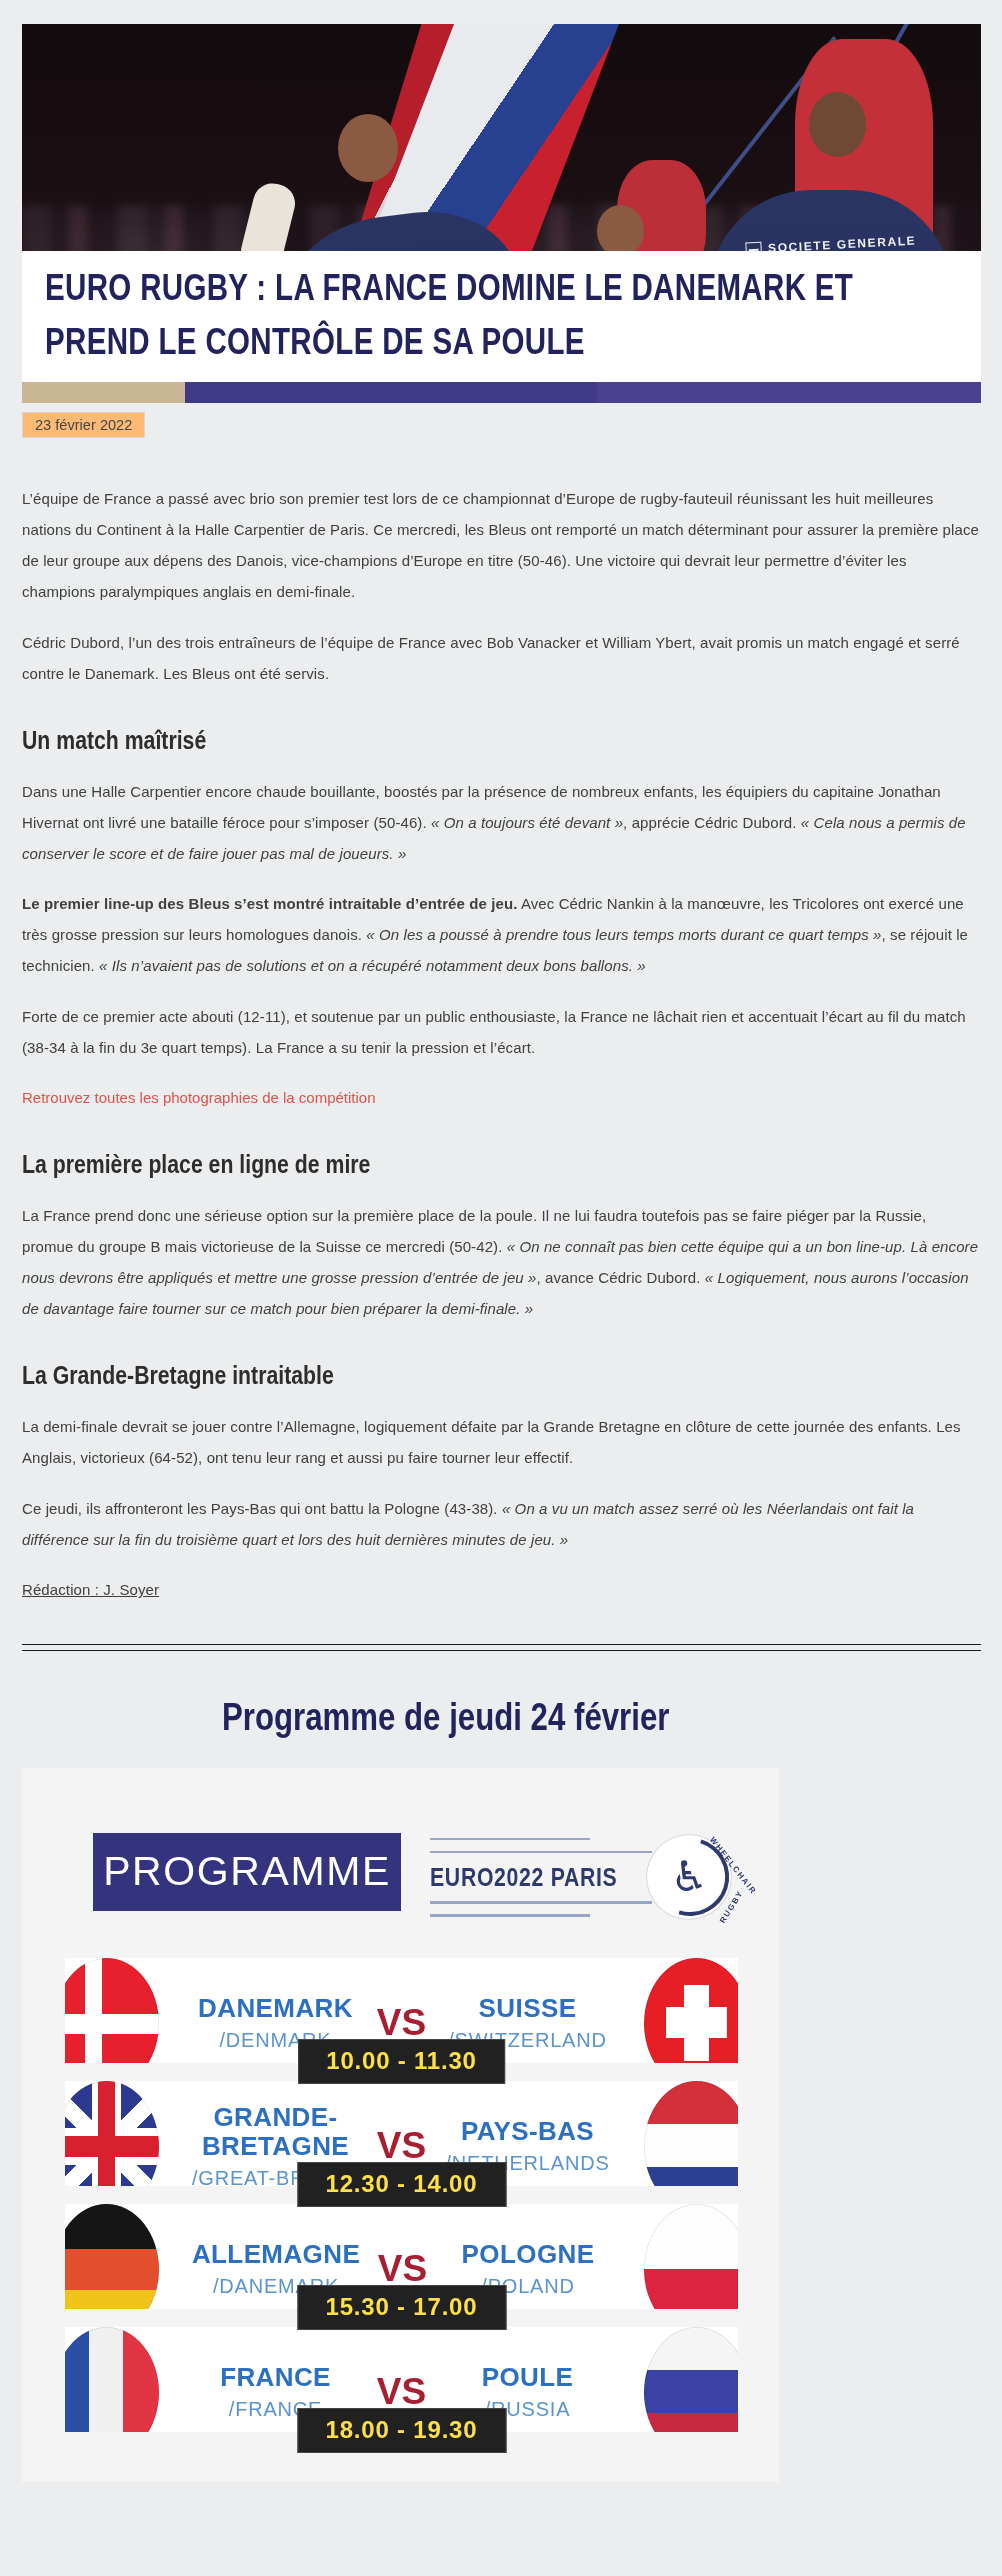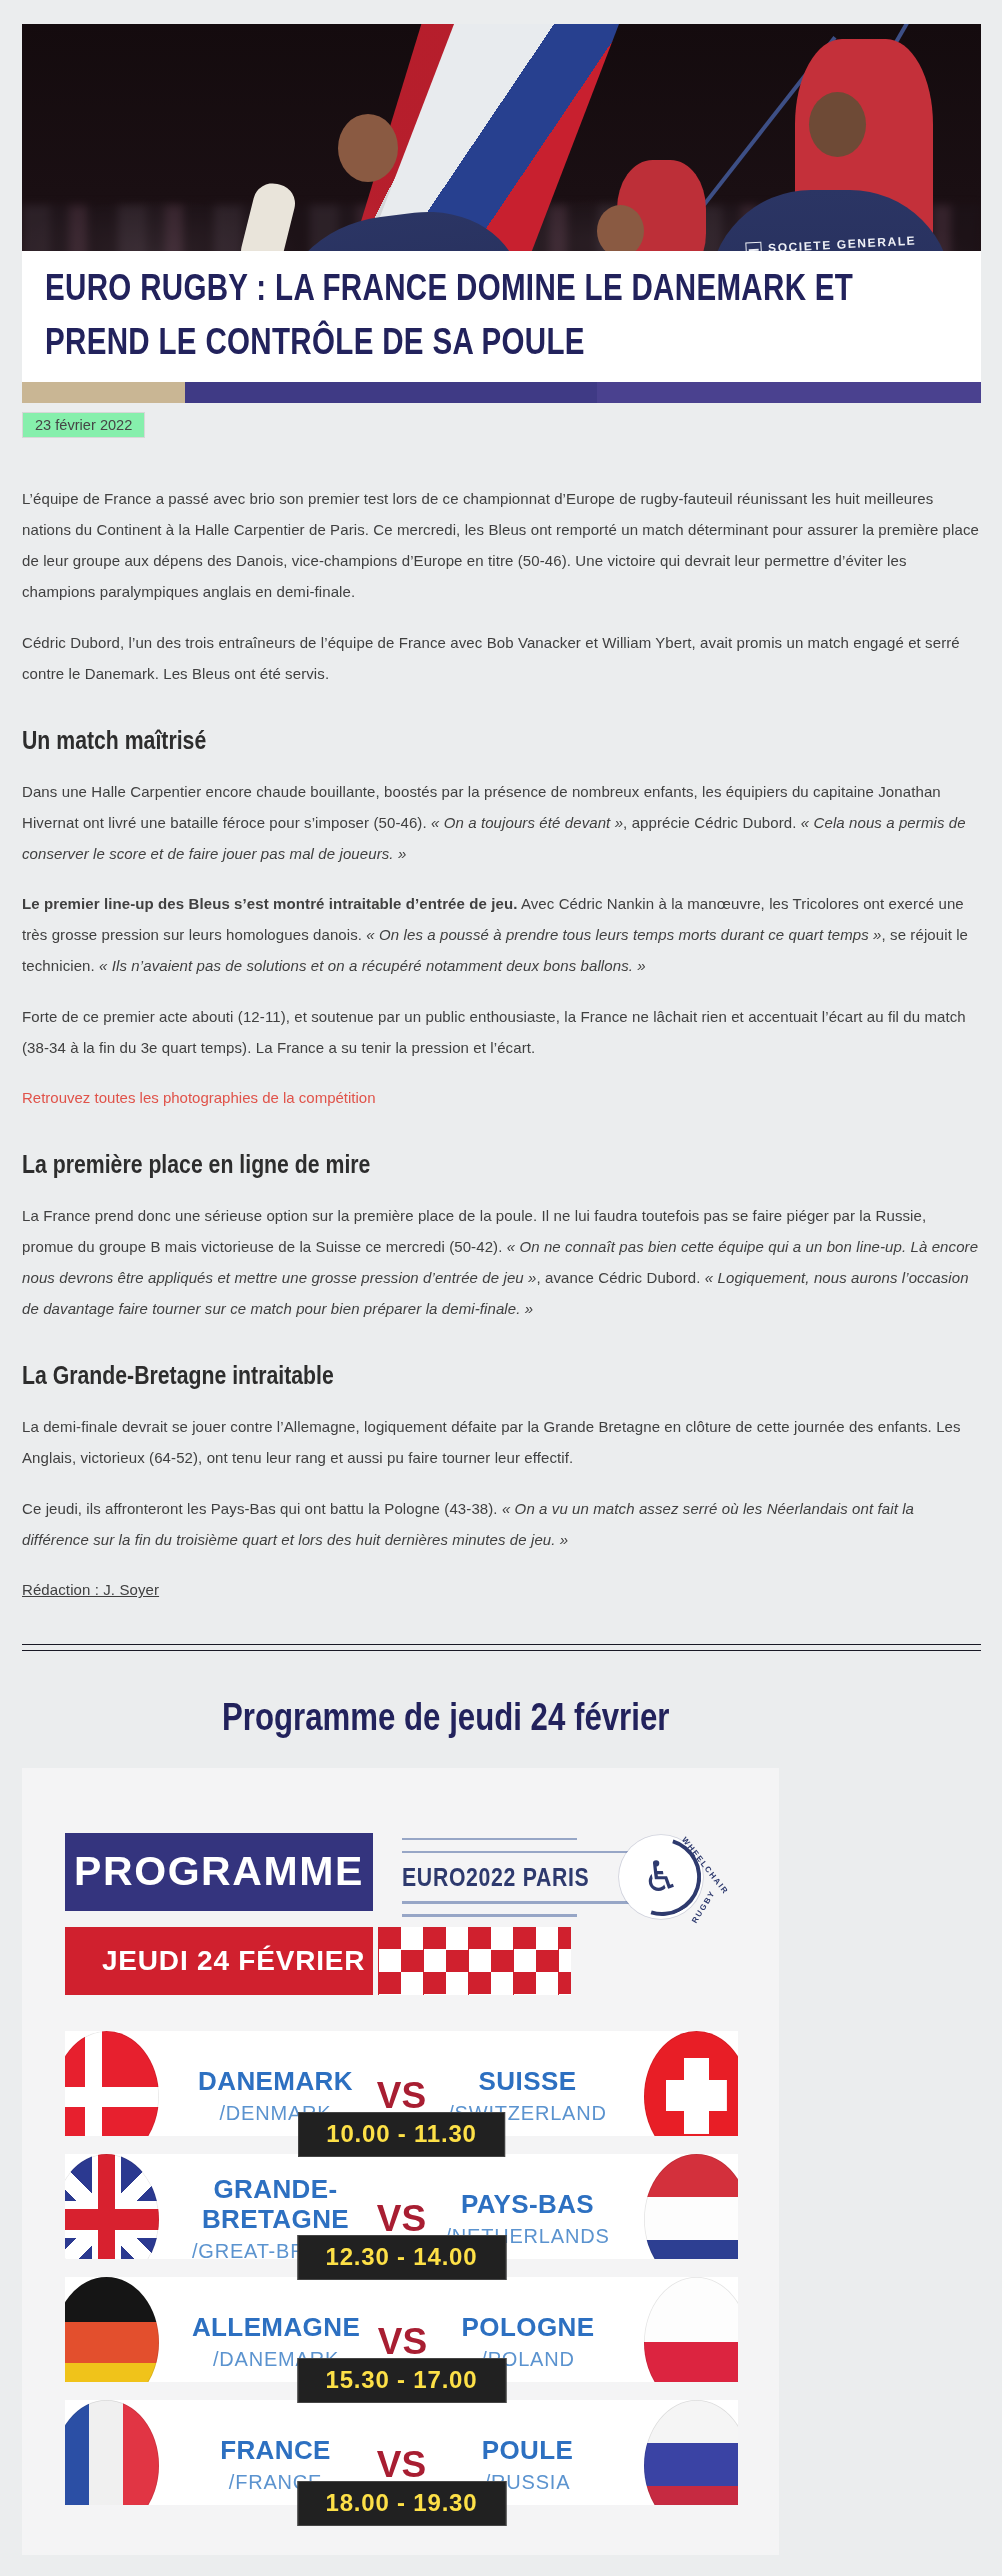--- a/index.html
+++ b/index.html
@@ -47,41 +47,41 @@
     background:radial-gradient(circle at 35% 35%,#f0f0ee 0 28%,#d94840 30% 100%);}
   .hero .stand{position:absolute;right:0;bottom:5%;width:38%;height:14%;
     background:repeating-linear-gradient(180deg,#5a4fa0 0 8px,#473c85 8px 13px);}
   .hero .floor{position:absolute;left:0;bottom:0;width:100%;height:5.5%;
     background:linear-gradient(90deg,#c9b694 0 17%,#3f3a85 17% 60%,#4a418f 60% 100%);}
   .title-band{position:absolute;left:0;right:0;bottom:21px;background:#fff;padding:9.7px 23px 13px;}
   .title-band h1{color:var(--navy);font-size:36px;line-height:54px;font-weight:bold;letter-spacing:0.4px;}
   .title-band h1 .line{display:block;transform:scaleX(.82);transform-origin:left center;white-space:nowrap;}
 
   
-  .date-chip{display:inline-block;margin-top:9.7px;background:#86efac;border:0.8px solid #d7d7d7;
+  .date-chip{display:inline-block;margin-top:9.7px;background:#fdba74;border:0.8px solid #d7d7d7;
     padding:4px 12px;font-size:14.6px;color:#454545;}
   .article{margin-top:45px;}
   .article p{font-size:15px;line-height:31px;margin-bottom:19.5px;letter-spacing:0.1px;}
   .article p.byline{margin-top:11.4px;text-decoration:underline;}
   .seg-b{font-weight:bold;}
   .seg-i{font-style:italic;}
   .article h2{margin:37px 0 21px;}
   .article h2 .cond{display:inline-block;color:var(--h2-color);font-size:25px;font-weight:bold;
     transform:scaleX(.85);transform-origin:left center;white-space:nowrap;}
   .red-link{display:block;color:var(--link-red);text-decoration:none;font-size:15px;line-height:31px;margin:13px 0 36px;}
 
   
   .divider{margin-top:39px;height:6.5px;border-top:1.6px solid #191925;border-bottom:1.6px solid #191925;}
   .prog-heading{margin:44px 0 0;text-align:center;}
   .prog-heading .cond{display:inline-block;color:var(--navy);font-size:39px;font-weight:bold;
     transform:scaleX(.80);transform-origin:left center;white-space:nowrap;}
   .prog-card{margin-top:29px;width:757px;background:var(--card-bg);padding:65px 41px 32px 43px;}
   .poster-row1{display:flex;align-items:flex-start;}
   .navy-box{width:308px;height:78px;background:var(--poster-navy);color:#fff;display:flex;align-items:center;justify-content:center;
-    font-size:41px;font-weight:bold;letter-spacing:1.6px;}
+    font-size:41px;font-weight:normal;letter-spacing:1.6px;margin-left:28px;}
   .event-cluster{position:relative;margin-left:29px;flex:1;height:89px;display:flex;align-items:center;}
   .sline{position:absolute;height:2.4px;background:#97a6c6;left:0;}
   .sl1{top:4.9px;width:52%;} .sl2{top:18px;width:72%;} .sl3{bottom:18px;width:72%;} .sl4{bottom:4.9px;width:52%;}
   .event-name{color:var(--event-navy);font-size:25px;font-weight:bold;letter-spacing:0.8px;
     transform:scaleX(.85);transform-origin:left center;white-space:nowrap;}
   .badge{position:relative;width:84px;height:84px;border-radius:50%;background:#fff;margin-left:-3.2px;flex:none;
     display:flex;align-items:center;justify-content:center;box-shadow:0 0 0 0.8px rgba(46,58,110,.18);}
   .badge::after{content:"";position:absolute;inset:3.2px;border-radius:50%;border:4.9px solid transparent;
     border-right-color:var(--event-navy);border-bottom-color:var(--event-navy);transform:rotate(-28deg);}
   .badge .glyph{font-family:"DejaVu Sans",sans-serif;font-size:42px;color:var(--event-navy);line-height:1;}
@@ -204,24 +204,20 @@
         <span class="sline sl3"></span>
         <span class="sline sl4"></span>
         <span class="event-name">EURO2022 PARIS</span>
         <div class="badge">
           <span class="glyph">♿</span>
           <span class="arc w1">WHEELCHAIR</span>
           <span class="arc w2">RUGBY</span>
         </div>
       </div>
     </div>
-    <div class="poster-row2">
-      <div class="red-box">JEUDI 24 FÉVRIER</div>
-      <div class="checker"></div>
-    </div>
     <div class="matches" id="matches">
         <div class="match">
           <div class="band">
             <div class="flag left flag--denmark"></div>
             <div class="teamcol">
               <div class="tname">DANEMARK</div>
               <div class="tsub">/DENMARK</div>
             </div>
             <div class="vs">VS</div>
             <div class="teamcol">

